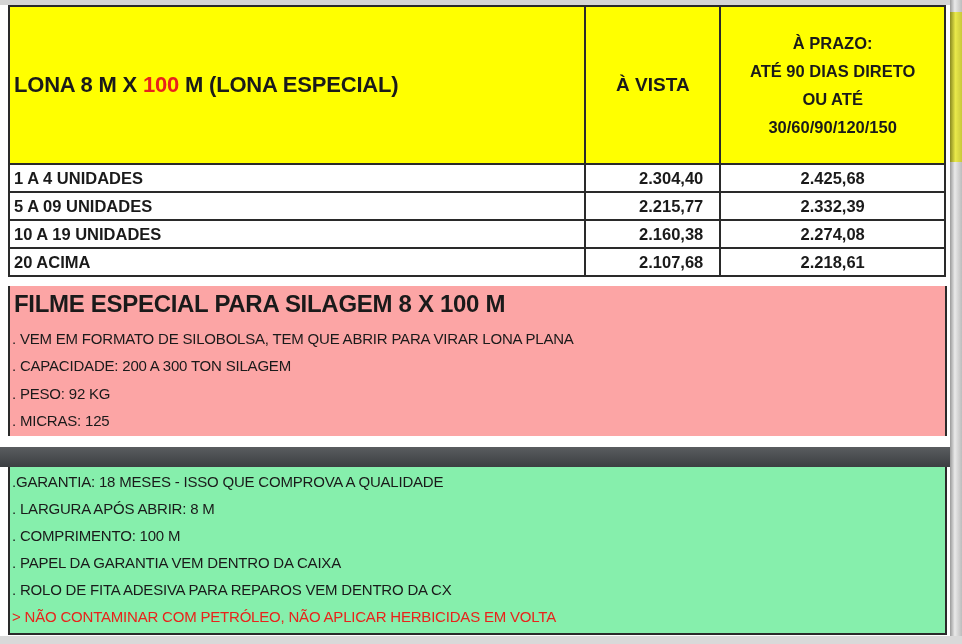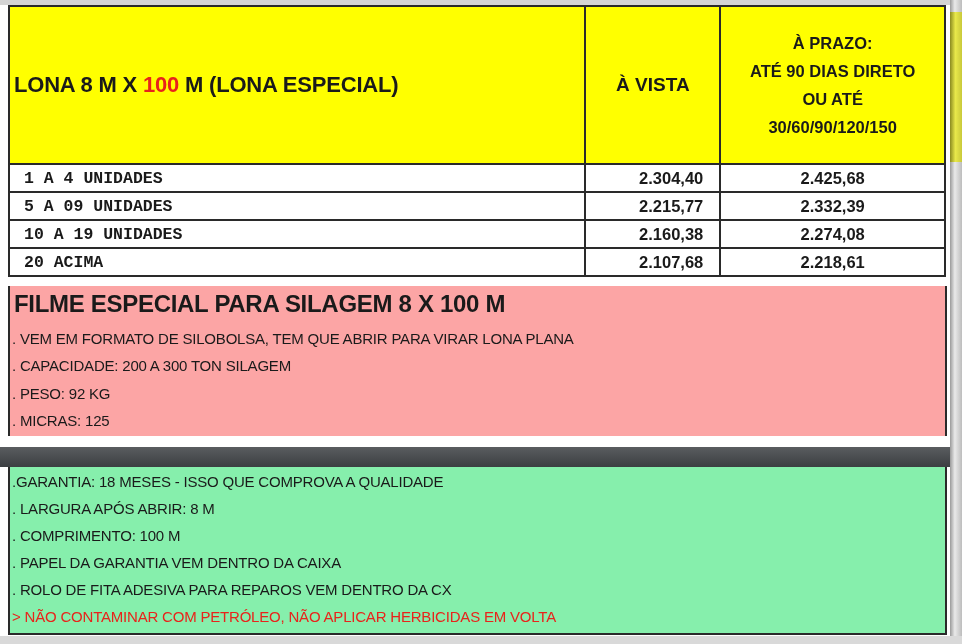--- a/index.html
+++ b/index.html
@@ -27,21 +27,21 @@
   }
   table.price td {
     border:2px solid #2a2a2a; padding:0;margin-top:44px;
   }
   .hdr td { background:#ffff00; height:156px; }
   .hdr .title { font-size:22px; padding-left:4px; letter-spacing:-0.2px; }
   .hdr .title .red { color:#e8231b; }
   .hdr .vista { text-align:center; font-size:19px; }
   .hdr .prazo { text-align:center; font-size:16.5px; line-height:28px; }
   .row td { height:26px; font-size:16.5px; background:#ffffff; }
-  .row .qty { padding-left:14px;font-family:Liberation Mono, monospace; }
+  .row .qty { padding-left:4px; }
   .row .v1 { text-align:right; padding-right:16px; }
   .row .v2 { text-align:center; }
 
   .info {
     position:absolute; left:8px; top:286px; width:935px; height:150px;
     border-left:2px solid #2a2a2a; border-right:2px solid #2a2a2a;
     background:#fca5a5;
   }
   .info h2 {
     margin:0; position:absolute; left:4px; top:4px;

